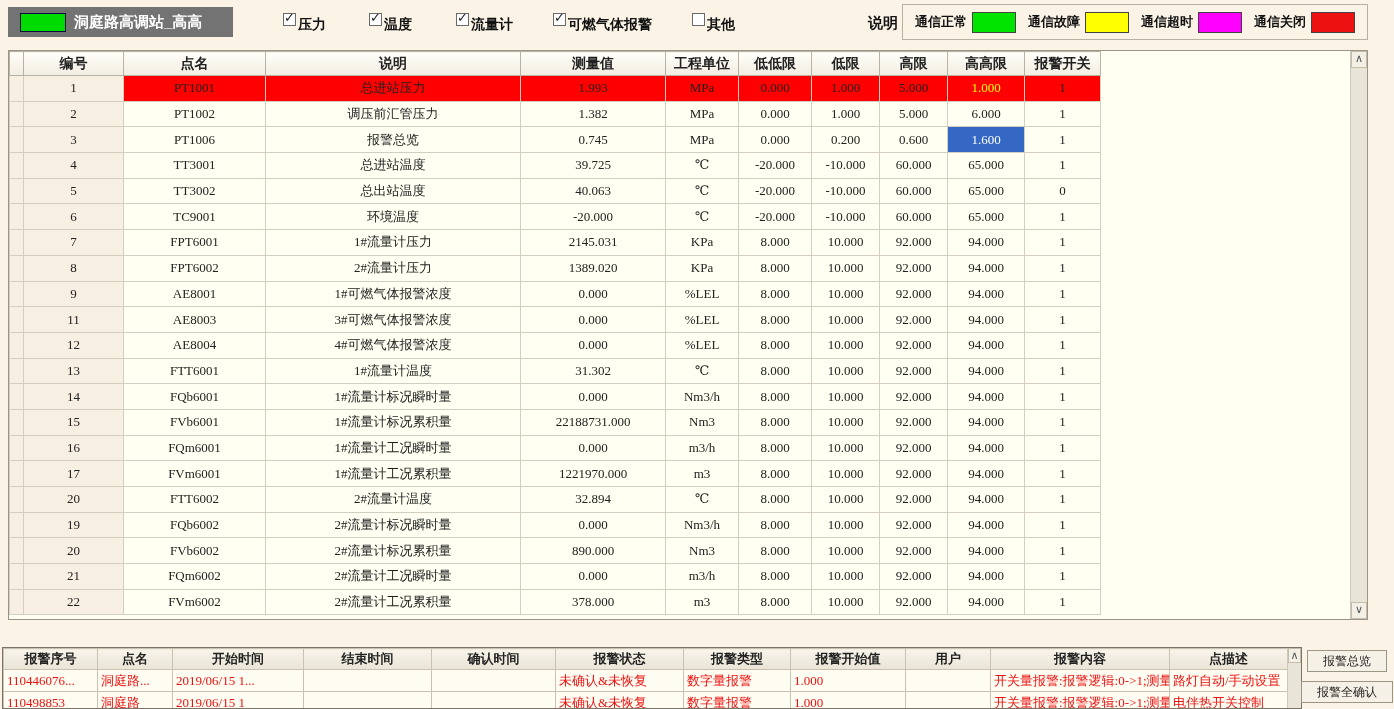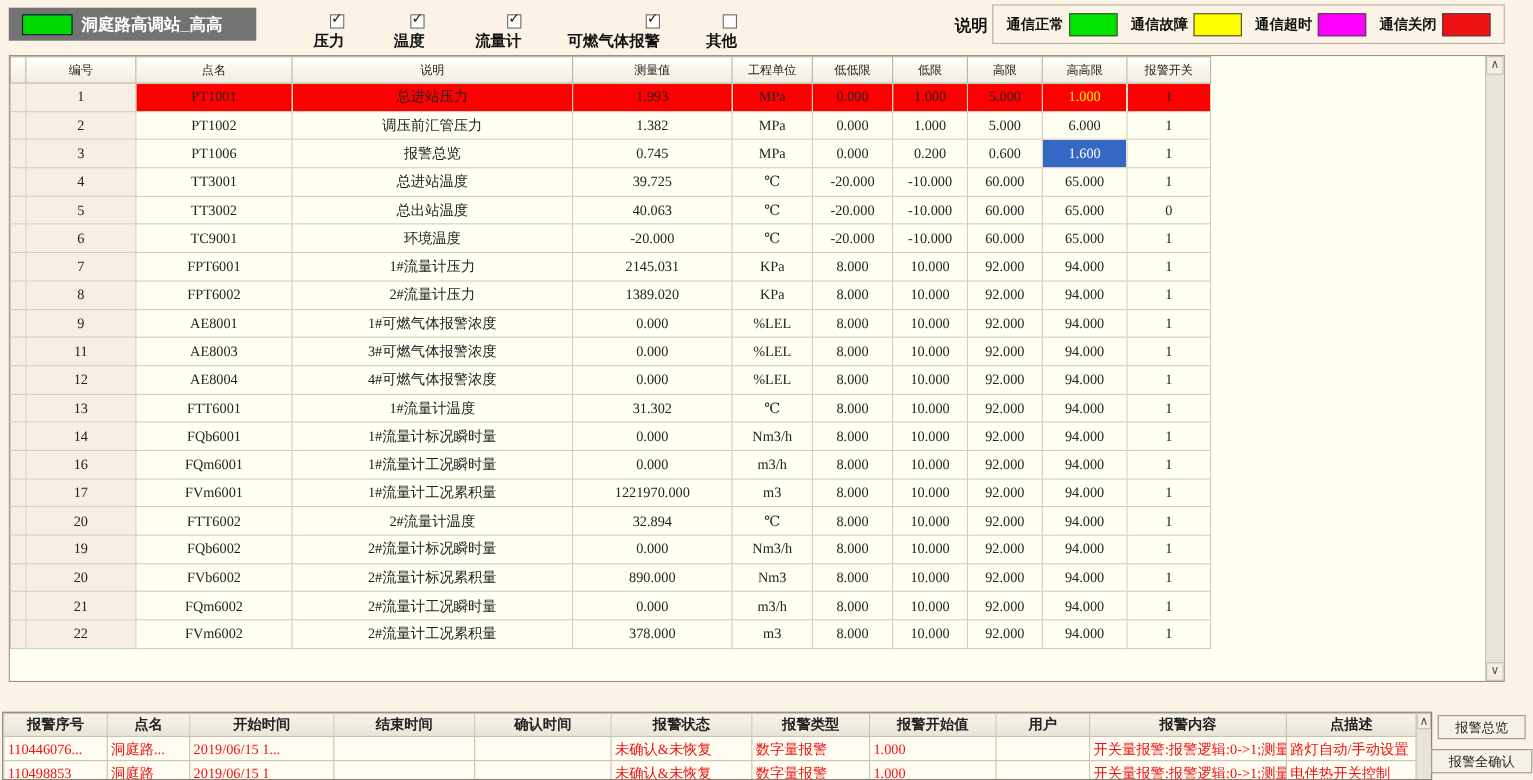--- a/index.html
+++ b/index.html
@@ -17,21 +17,21 @@
   }
   .title-swatch {
     width:46px; height:19px; margin-left:12px; background:#00dc00;
     border:1px solid #0a0a40;
   }
   .title-text {
     color:#ffffff; font-family:"Liberation Sans","DejaVu Sans",sans-serif;
     font-weight:bold; font-size:15px; margin-left:8px; white-space:nowrap;
   }
   .filters { position:absolute; top:13px; left:283px; display:flex; }
-  .filter-item { display:flex; align-items:flex-end; margin-right:0; cursor:default;flex-direction:column; }
+  .filter-item { display:flex; align-items:flex-start; margin-right:0; cursor:default; }
   .cb {
     width:13px; height:13px; border:1px solid #6a6a6a; background:#fff;
     margin-top:0; position:relative; flex:0 0 auto;
   }
   .cb.checked::after {
     content:"✓"; position:absolute; left:0px; top:-4px;
     font-size:13px; font-weight:bold; color:#222;
     font-family:"DejaVu Sans",sans-serif;
   }
   .filter-label {
@@ -62,21 +62,21 @@
   table.points {
     border-collapse:collapse; table-layout:fixed; width:1091px;
   }
   table.points th, table.points td {
     border:1px solid #d5cdbd; font-size:13px; text-align:center;
     overflow:hidden; white-space:nowrap; padding:0 2px;
   }
   table.points thead tr { height:24px; }
   table.points thead th {
     background:linear-gradient(#fffef9,#f2ede1);
-    border:1px solid #b9b2a2; font-weight:normal; font-size:11px; color:#222;
+    border:1px solid #b9b2a2; font-weight:bold; font-size:14px; color:#222;
   }
   table.points tbody tr { height:25.7px; }
   table.points tbody td { background:#fffff2; color:#222; }
   table.points td.col-fixed { background:#f8efe3; }
   tr.row-alarm td { background:#ff0000 !important; color:#ffff00; }
   tr.row-alarm td.col-fixed { background:#f8efe3 !important; color:#222; }
   td.cell-hh-green { background:#2edb00 !important; color:#ffff00 !important; }
   td.cell-hh-selected { background:#3567c4 !important; color:#ffffff !important; }
 
   
@@ -366,20 +366,33 @@
           <td>0.000</td>
           <td>Nm3/h</td>
           <td>8.000</td>
           <td>10.000</td>
           <td>92.000</td>
           <td>94.000</td>
           <td>1</td>
         </tr>
         <tr>
           <td class="col-fixed"></td>
+          <td class="col-fixed">15</td>
+          <td>FVb6001</td>
+          <td>1#流量计标况累积量</td>
+          <td>22188731.000</td>
+          <td>Nm3</td>
+          <td>8.000</td>
+          <td>10.000</td>
+          <td>92.000</td>
+          <td>94.000</td>
+          <td>1</td>
+        </tr>
+        <tr>
+          <td class="col-fixed"></td>
           <td class="col-fixed">16</td>
           <td>FQm6001</td>
           <td>1#流量计工况瞬时量</td>
           <td>0.000</td>
           <td>m3/h</td>
           <td>8.000</td>
           <td>10.000</td>
           <td>92.000</td>
           <td>94.000</td>
           <td>1</td>

